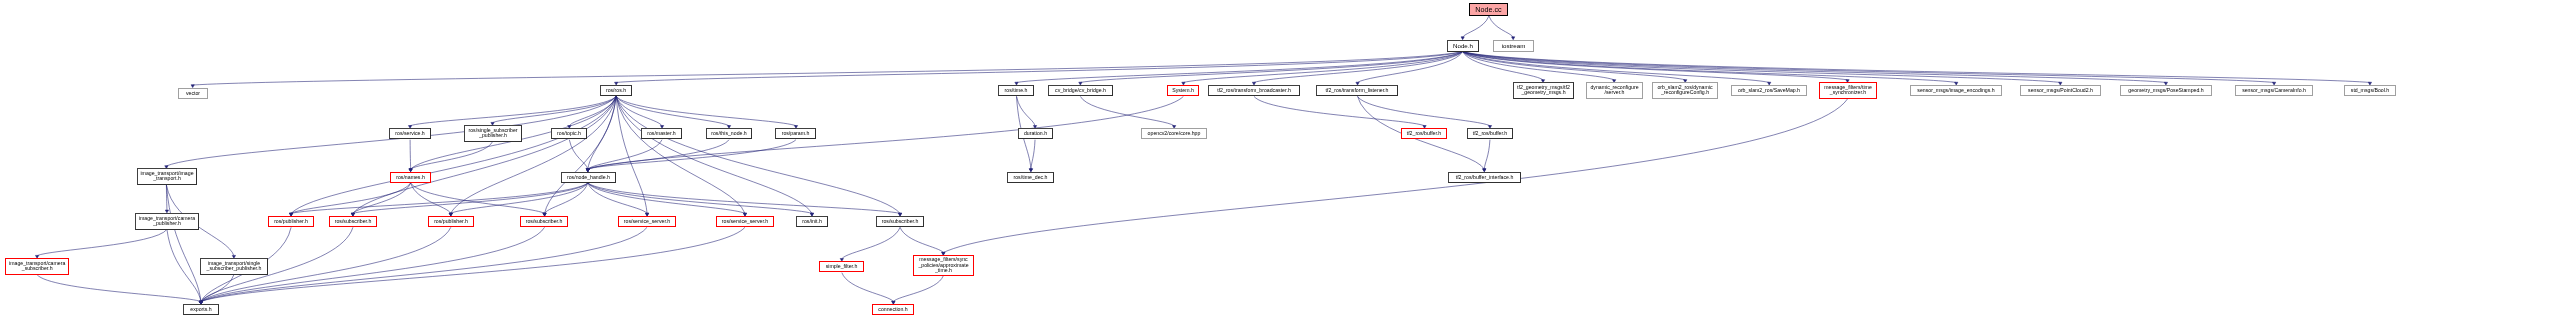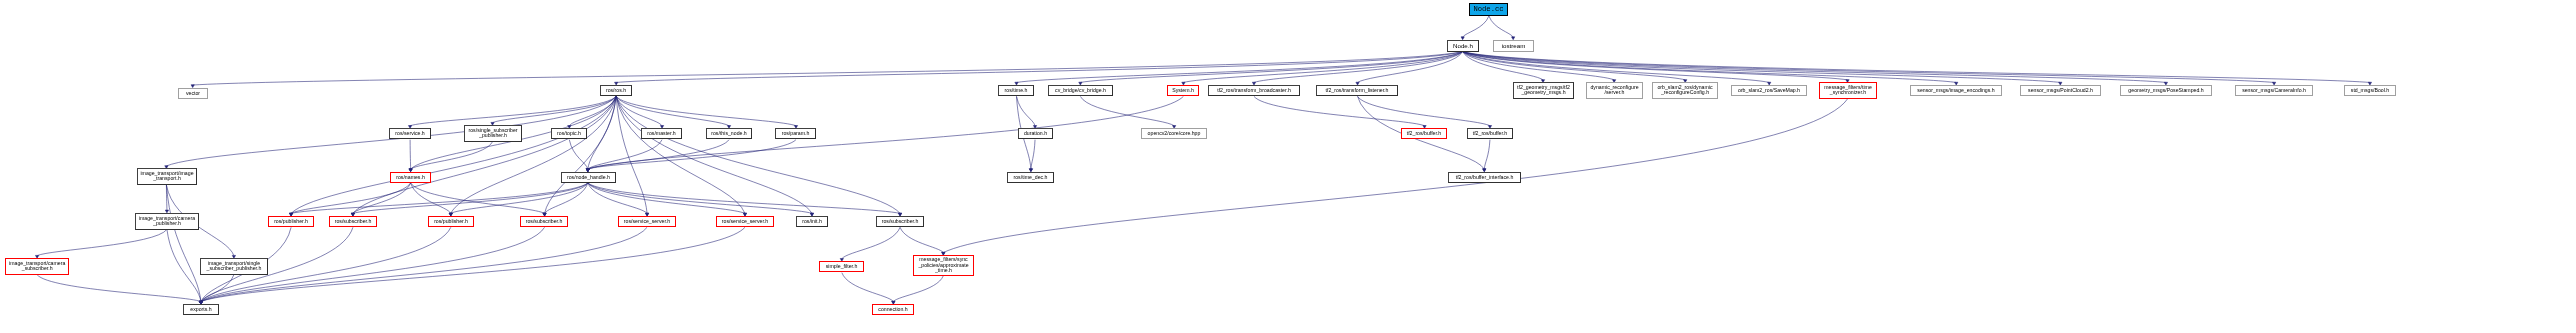--- a/index.html
+++ b/index.html
@@ -3,21 +3,21 @@
 <meta charset="utf-8">
 <title>Node.cc include dependency graph</title>
 <style>
   html,body{margin:0;padding:0;background:#ffffff;}
   #canvas{position:relative;width:2593px;height:334px;background:#ffffff;
           font-family:"Liberation Sans",sans-serif;}
   .node{position:absolute;box-sizing:border-box;display:flex;align-items:center;
         justify-content:center;text-align:center;line-height:1.05;
         color:#000000;background:#ffffff;border:0.5px solid #808080;
         padding:0.5px 1px;white-space:pre-line;}
-  .node.root{background:#0ea5e9;border:0.5px solid #000000;font-family:Liberation Mono, monospace;}
+  .node.root{background:#fca5a5;border:0.5px solid #000000;}
   .node.hdr{border:0.5px solid #404040;border-bottom:1px solid #303030;
             border-right:1px solid #303030;}
   .node.red{border:0.5px solid #ff0000;border-bottom:1px solid #ff0000;
             border-right:1px solid #ff0000;}
   .node.plain{border:0.5px solid #a0a0a0;}
   svg.edges{position:absolute;left:0;top:0;width:2593px;height:334px;
             overflow:visible;pointer-events:none;}
   svg.edges path{fill:none;stroke:#232377;stroke-width:1.1;}
   svg.edges polygon{fill:#232377;stroke:#232377;}
 </style>

